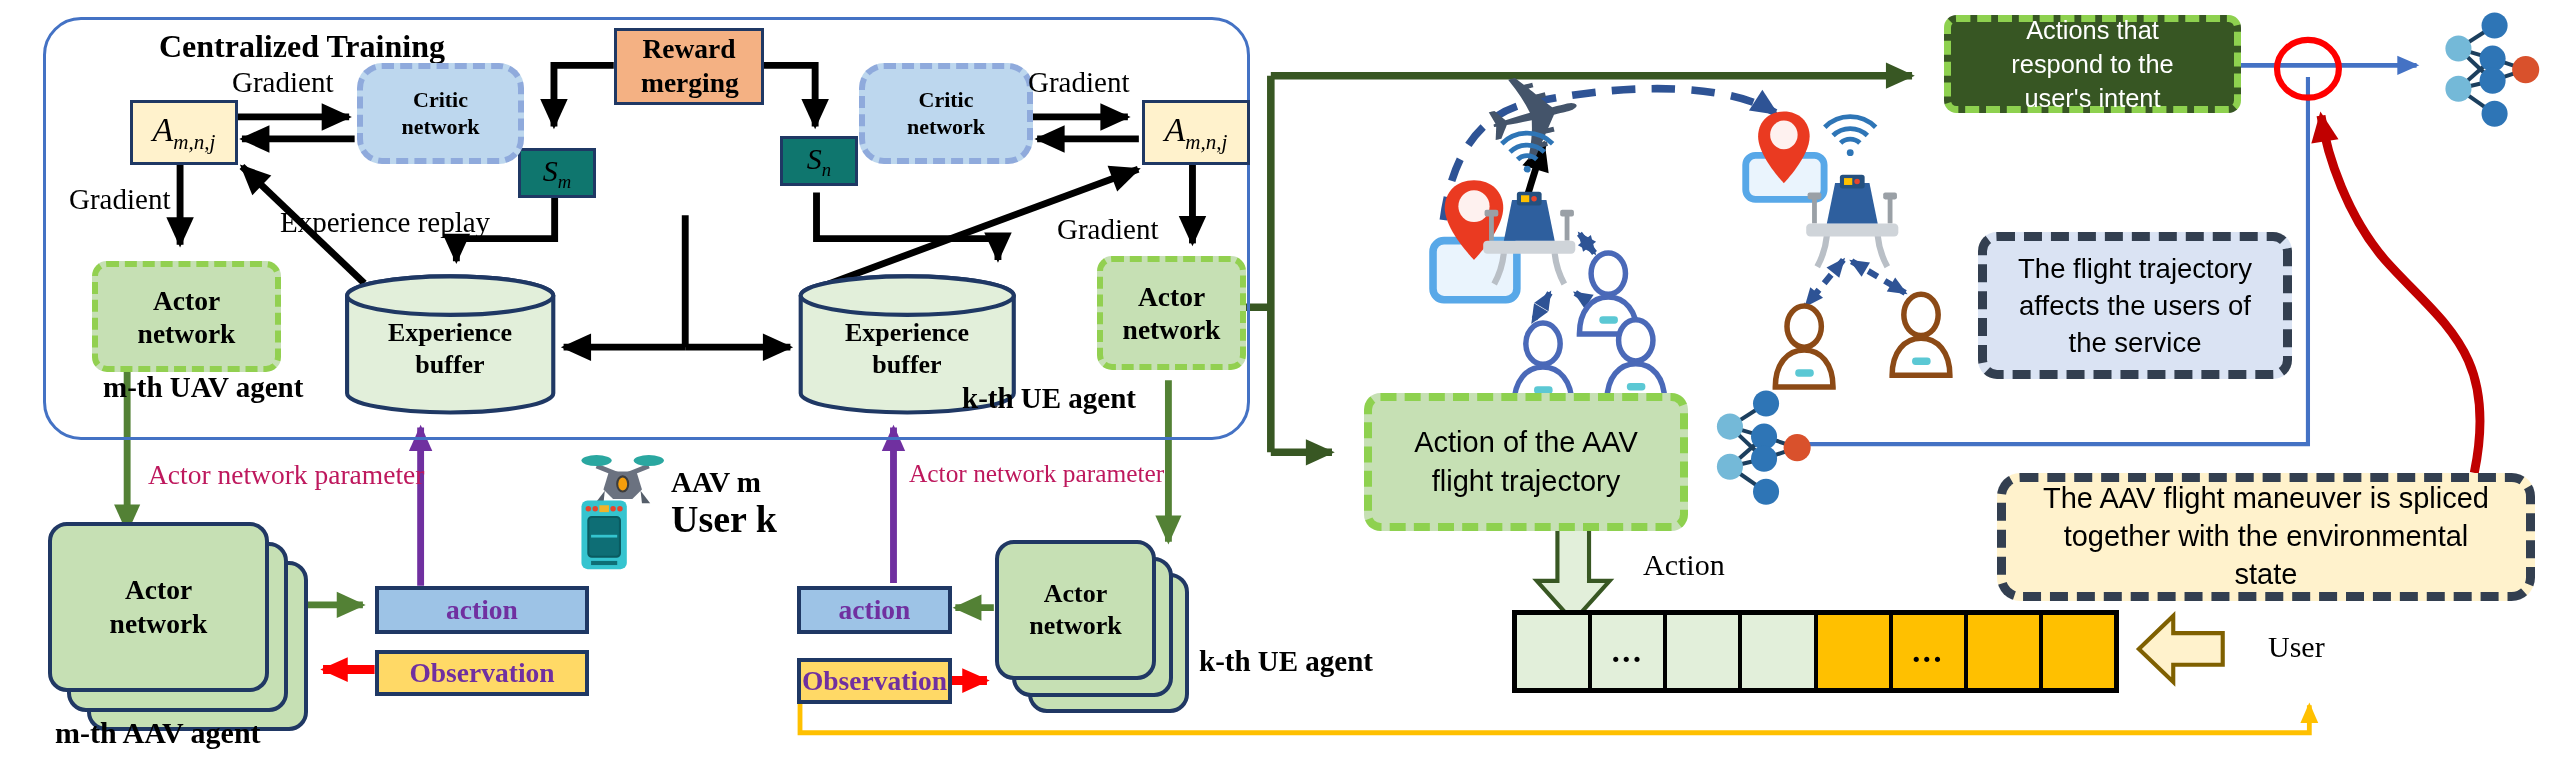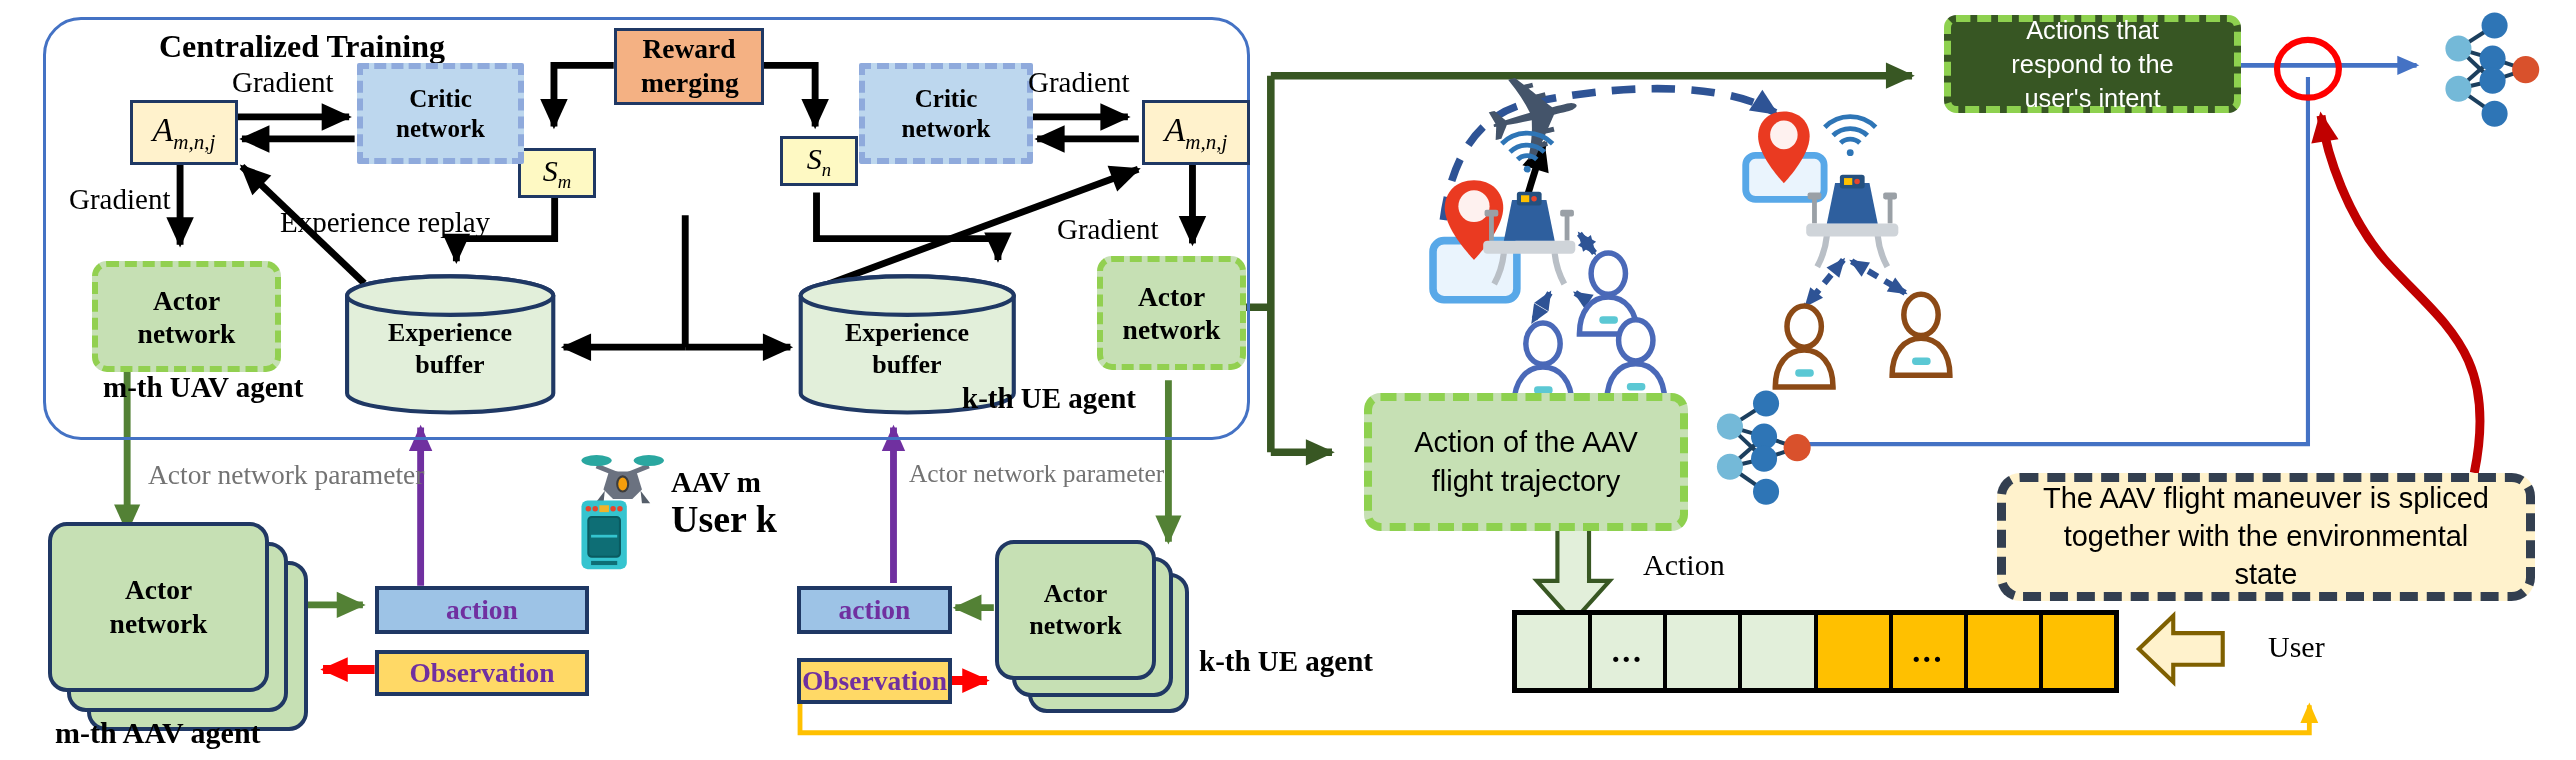--- a/index.html
+++ b/index.html
@@ -7,30 +7,30 @@
           font-family:"Liberation Serif",serif;}
   .abs{position:absolute;}
   .ctr{display:flex;align-items:center;justify-content:center;text-align:center;}
   .serifb{font-weight:bold;font-family:"Liberation Serif",serif;}
   .sans{font-family:"Liberation Sans",sans-serif;}
   .wires{position:absolute;left:0;top:0;}
   
   .cz-border{border:3.4px solid #4472c4;border-radius:38px;}
   .navybox{border:3.4px solid #1f3864;}
   .abox{background:#fff2cc;font-style:italic;font-size:34px;}
-  .sbox{background:#fef9c3;font-style:italic;font-size:30px;}
-  .critic{background:#bdd7ee;border:6.2px dashed #8faadc;border-radius:2px;font-size:25px;font-weight:bold;line-height:1.2;}
+  .sbox{background:#0f766e;font-style:italic;font-size:30px;}
+  .critic{background:#bdd7ee;border:6.2px dashed #8faadc;border-radius:25px;font-size:22px;font-weight:bold;line-height:1.2;}
   .actor{background:#c6e0b4;border:6.2px dashed #92d050;border-radius:15px;font-size:27.5px;font-weight:bold;line-height:1.2;}
   .graybox{background:#bfbfbf;font-size:27.5px;font-weight:bold;line-height:1.25;}
   .orangebox{background:#f4b183;font-size:27.5px;font-weight:bold;line-height:1.25;}
   .card{background:#c6e0b4;border:4.1px solid #203864;border-radius:19px;}
   .actionbox{background:#9dc3e6;border:4.1px solid #1f3864;color:#7030a0;font-weight:bold;font-size:27.5px;}
   .obsbox{background:#ffd966;border:4.1px solid #1f3864;color:#7030a0;font-weight:bold;font-size:27.5px;}
   .buflabel{font-size:26px;font-weight:bold;line-height:1.25;}
-  .greentxt{color:#737373;font-size:27.5px;}
+  .greentxt{color:#be185d;font-size:27.5px;}
   .callout-dark{background:#375623;border:7.6px dashed #8ed14f;border-radius:12.4px;color:#fff;font-size:25.4px;line-height:1.35;}
   .callout-blue{background:#dae3f3;border:9px dashed #333f50;border-radius:19px;color:#000;font-size:27.5px;line-height:1.35;}
   .callout-green{background:#c6e0b4;border:8.2px dashed #8ed14f;border-radius:16.5px;color:#000;font-size:29px;line-height:1.35;}
   .callout-yellow{background:#fff2cc;border:9px dashed #333f50;border-radius:23.4px;color:#000;font-size:29px;line-height:1.3;}
   .cellrow{display:flex;border:3.4px solid #000;}
   .cell{flex:1;border:2.7px solid #000;display:flex;align-items:center;justify-content:center;
         font-weight:bold;font-size:32px;letter-spacing:2.7px;}
   .cell.g{background:#e2efda;} .cell.o{background:#ffc000;}
   sub{font-size:0.62em;}
 </style>
@@ -319,20 +319,23 @@
 <div class="abs ctr obsbox" style="left:797px;top:658px;width:147px;height:38px;">
       <span>Observation</span>
     </div>
 
 <div class="abs serifb" style="left:671px;top:466px;font-size:29px;">AAV m</div>
 <div class="abs serifb" style="left:671px;top:497px;font-size:38px;">User k</div>
 
 <div class="abs ctr callout-dark sans" style="left:1944px;top:15px;width:283px;height:84px;">
   <span style="width:227px;">Actions that respond to the user's intent</span>
 </div>
+<div class="abs ctr callout-blue sans" style="left:1978px;top:232px;width:296px;height:129px;">
+  <span style="width:247px;">The flight trajectory affects the users of the service</span>
+</div>
 <div class="abs ctr callout-yellow sans" style="left:1997px;top:473px;width:520px;height:110px;">
   <span style="width:474px;">The AAV flight maneuver is spliced together with the environmental state</span>
 </div>
 <div class="abs ctr callout-green sans" style="left:1364px;top:393px;width:308px;height:122px;">
   <span style="width:261px;">Action of the AAV flight trajectory</span>
 </div>
 
 <div class="abs" style="left:1643px;top:548px;font-size:30px;">Action</div>
 <div class="abs" style="left:2268px;top:630px;font-size:30px;">User</div>
 

